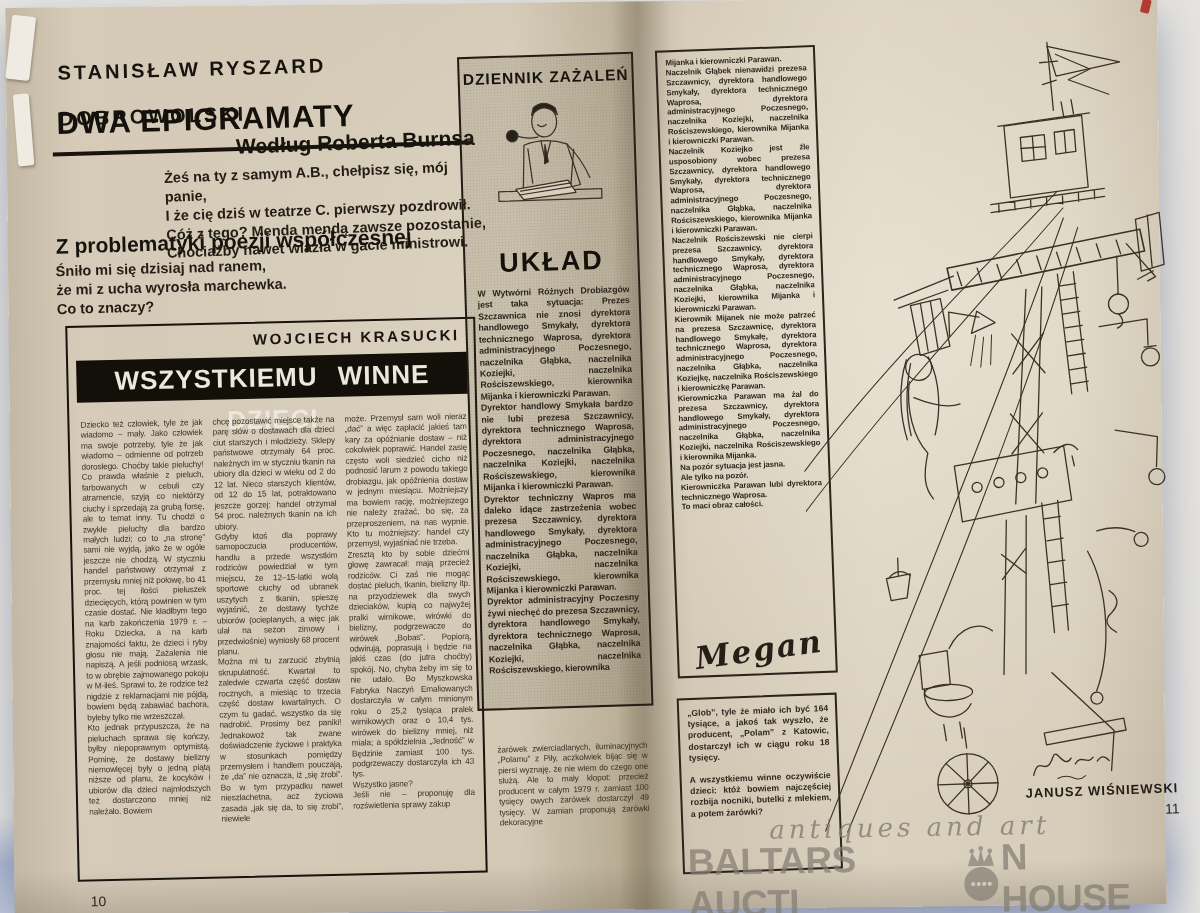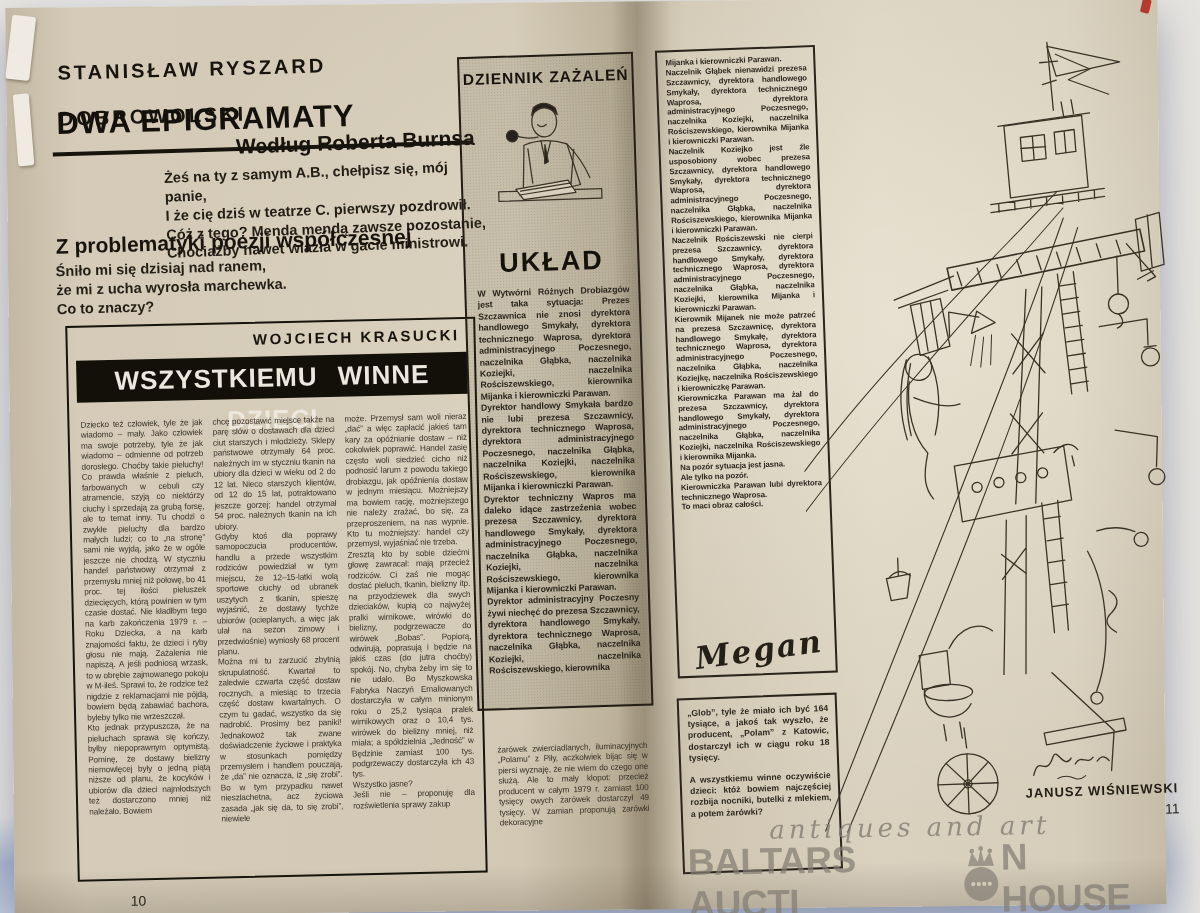--- a/index.html
+++ b/index.html
@@ -33,21 +33,21 @@
   .poem2-title{position:absolute;left:48px;top:224px;font-size:21px;font-weight:bold;color:#17130d;transform:rotate(-1deg);}
   .poem2{position:absolute;left:48px;top:252px;width:300px;font-size:14.5px;font-weight:bold;line-height:1.3;color:#221d15;transform:rotate(-1deg);white-space:pre-line;}
 
   .article-box{position:absolute;left:60px;top:316px;width:406px;height:552px;border:2.5px solid #17130d;transform:rotate(-0.7deg);}
   .article-byline{position:absolute;right:14px;top:7px;font-size:15px;font-weight:bold;letter-spacing:2.5px;color:#17130d;}
   .headline-bar{position:absolute;left:8px;top:33px;right:7px;height:42px;background:#121009;color:#ece8de;
     font-size:26px;font-weight:bold;letter-spacing:1px;word-spacing:12px;text-align:center;line-height:42px;}
   .article-cols{position:absolute;left:11px;right:9px;top:92px;bottom:6px;display:flex;gap:10px;}
   .acol{flex:1;overflow:hidden;}
   .smalltext{font-size:8.3px;line-height:1.26;text-align:justify;color:#3a3329;white-space:pre-line;letter-spacing:-0.15px;}
-  .lp-pageno{position:absolute;left:76px;top:886px;font-size:14px;color:#2c261e;margin-left:40px;}
+  .lp-pageno{position:absolute;left:76px;top:886px;font-size:14px;color:#2c261e;}
 
   
   .mid-box{position:absolute;left:458px;top:52px;width:172px;height:650px;border:2px solid #221c14;transform:rotate(-1.2deg);
     background-color:rgba(75,66,50,0.13);
     background-image:radial-gradient(rgba(20,15,5,0.13) 0.6px,rgba(0,0,0,0) 0.9px);background-size:3px 3px;}
   .mid-header{position:absolute;left:0;right:0;top:12px;text-align:center;font-size:15.5px;font-weight:bold;letter-spacing:1px;color:#17130d;}
   .mid-illustration{position:absolute;left:24px;top:34px;width:124px;height:152px;}
   .mid-title{position:absolute;left:0;right:0;top:190px;text-align:center;font-size:27px;font-weight:bold;letter-spacing:2px;color:#14100a;}
   .mid-text{position:absolute;left:11px;right:9px;top:230px;bottom:8px;overflow:hidden;font-weight:bold;
     font-size:8.8px;line-height:1.3;text-align:justify;color:#2b251c;white-space:pre-line;letter-spacing:-0.1px;}

